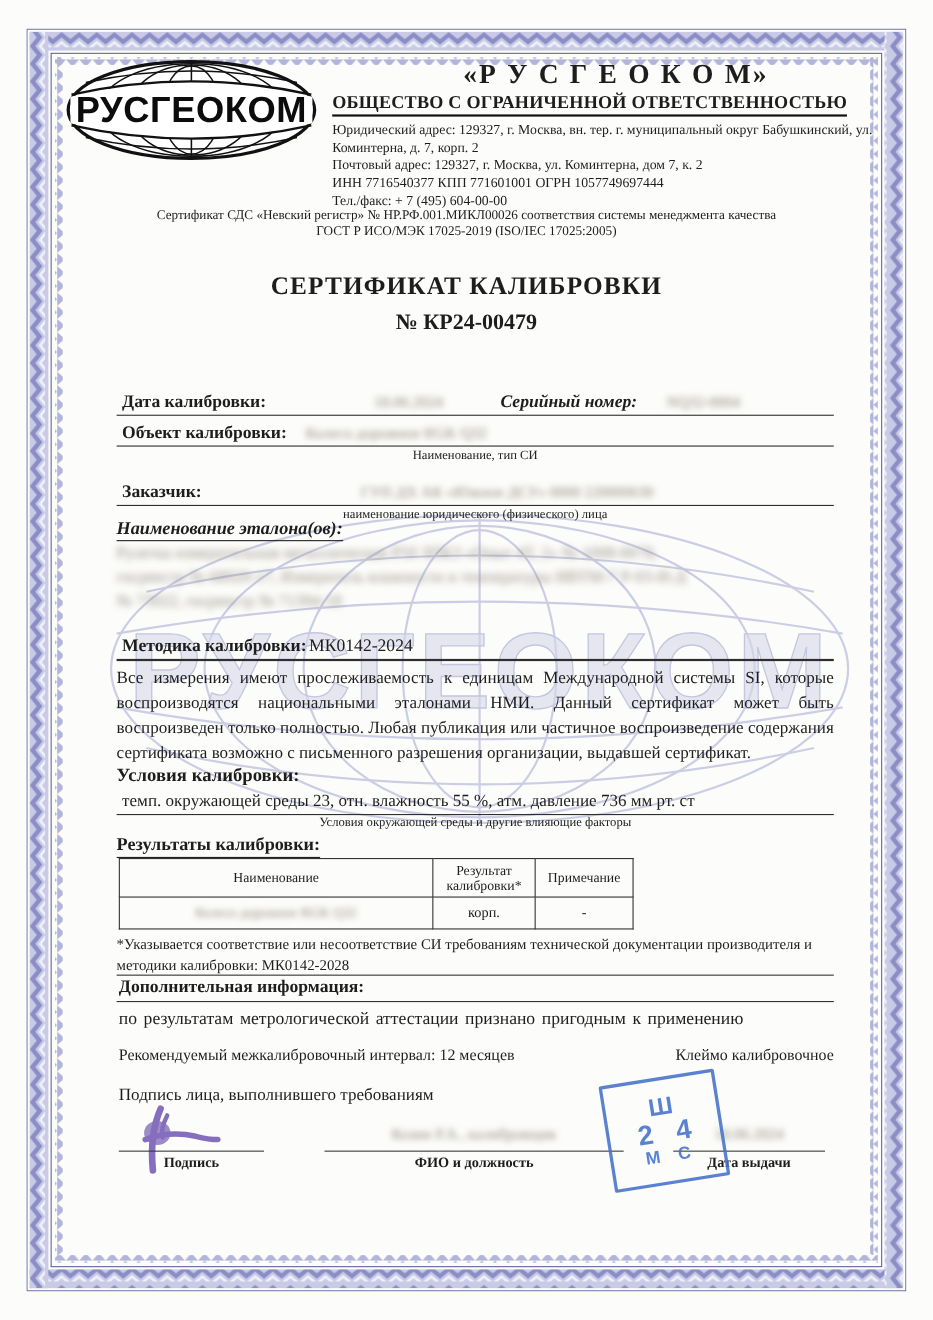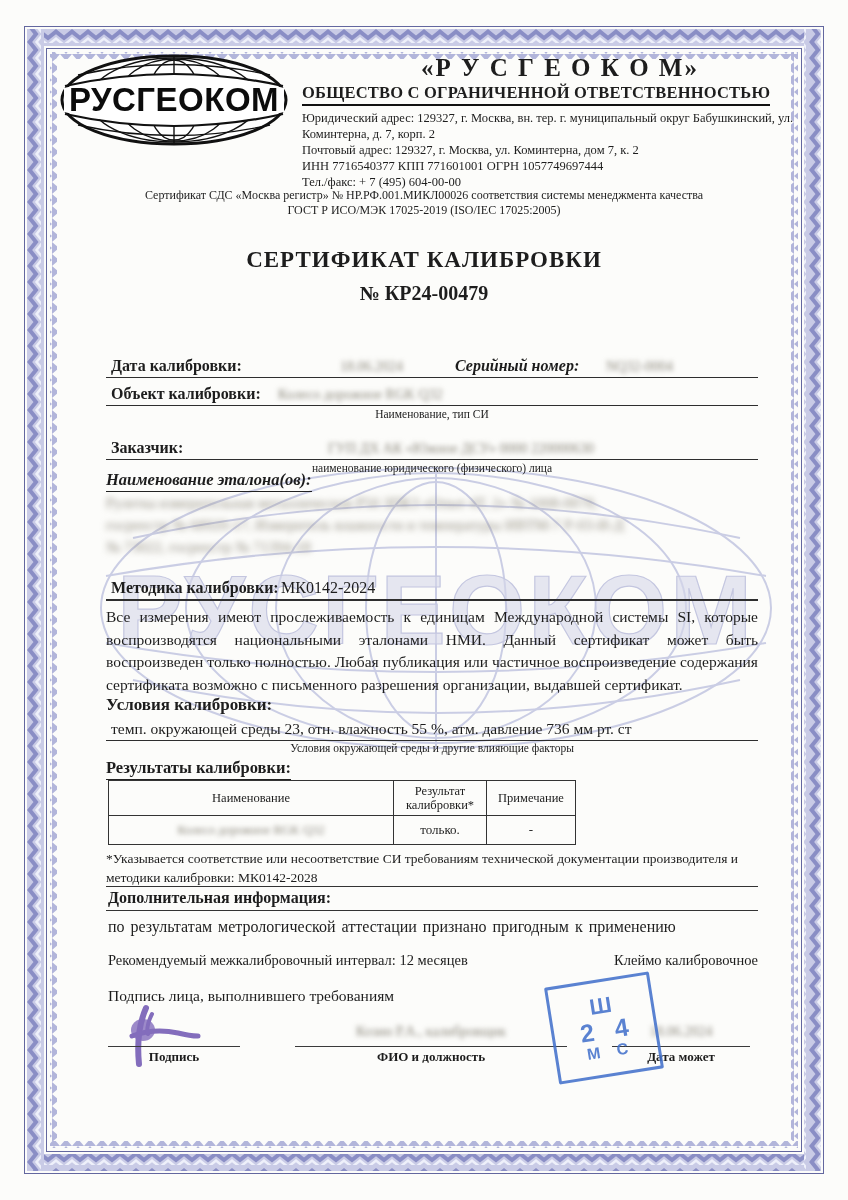--- a/index.html
+++ b/index.html
@@ -136,21 +136,21 @@
     <span class="hdr-form">ОБЩЕСТВО С ОГРАНИЧЕННОЙ ОТВЕТСТВЕННОСТЬЮ</span>
     <div class="hdr-lines">
       <div>Юридический адрес: 129327, г. Москва, вн. тер. г. муниципальный округ Бабушкинский, ул. Коминтерна, д. 7, корп. 2</div>
       <div>Почтовый адрес: 129327, г. Москва, ул. Коминтерна, дом 7, к. 2</div>
       <div>ИНН 7716540377 КПП 771601001 ОГРН 1057749697444</div>
       <div>Тел./факс: + 7 (495) 604-00-00</div>
     </div>
   </div>
 
   <div class="accred">
-    <div>Сертификат СДС «Москва регистр» № НР.РФ.001.МИКЛ00026 соответствия системы менеджмента качества</div>
+    <div>Сертификат СДС «Невский регистр» № НР.РФ.001.МИКЛ00026 соответствия системы менеджмента качества</div>
     <div>ГОСТ Р ИСО/МЭК 17025-2019 (ISO/IEC 17025:2005)</div>
   </div>
 
   <div class="title">
     <div class="title-1">СЕРТИФИКАТ КАЛИБРОВКИ</div>
     <div class="title-2">№ КР24-00479</div>
   </div>
 
   <div class="rule-row" style="top:352px;">
     <span class="flabel">Дата калибровки:</span>
@@ -198,21 +198,21 @@
   </div>
   <table class="res">
     <tbody>
         <tr>
       <th class="col-name">Наименование</th>
       <th class="col-res">Результат калибровки*</th>
       <th class="col-note">Примечание</th>
     </tr>
     <tr>
       <td><span class="redact" style="font-size:12.5px;">Колесо дорожное RGK Q32</span></td>
-      <td>только.</td>
+      <td>корп.</td>
       <td>-</td>
     </tr>
   </tbody>
     </table>
 
   <div class="footnote">*Указывается соответствие или несоответствие СИ требованиям технической документации производителя и методики калибровки: МК0142-2028</div>
 
   <div class="addl">
     <div class="addl-h">Дополнительная информация:</div>
     <div class="addl-t">по результатам метрологической аттестации признано пригодным к применению</div>
@@ -236,21 +236,21 @@
 
   <div class="sigline" style="left:108px;width:132px;">
     <div class="lbl">Подпись</div>
   </div>
   <div class="over-line redact" style="left:295px;width:272px;">Козин Р.А., калибровщик</div>
   <div class="sigline" style="left:295px;width:272px;">
     <div class="lbl">ФИО и должность</div>
   </div>
   <div class="over-line redact" style="left:612px;width:138px;">18.06.2024</div>
   <div class="sigline" style="left:612px;width:138px;">
-    <div class="lbl">Дата может</div>
+    <div class="lbl">Дата выдачи</div>
   </div>
 
   <div class="stamp">
     <div class="s1">Ш</div>
     <div class="s2">2 4</div>
     <div class="s3">М С</div>
   </div>
 
 </div>
 

